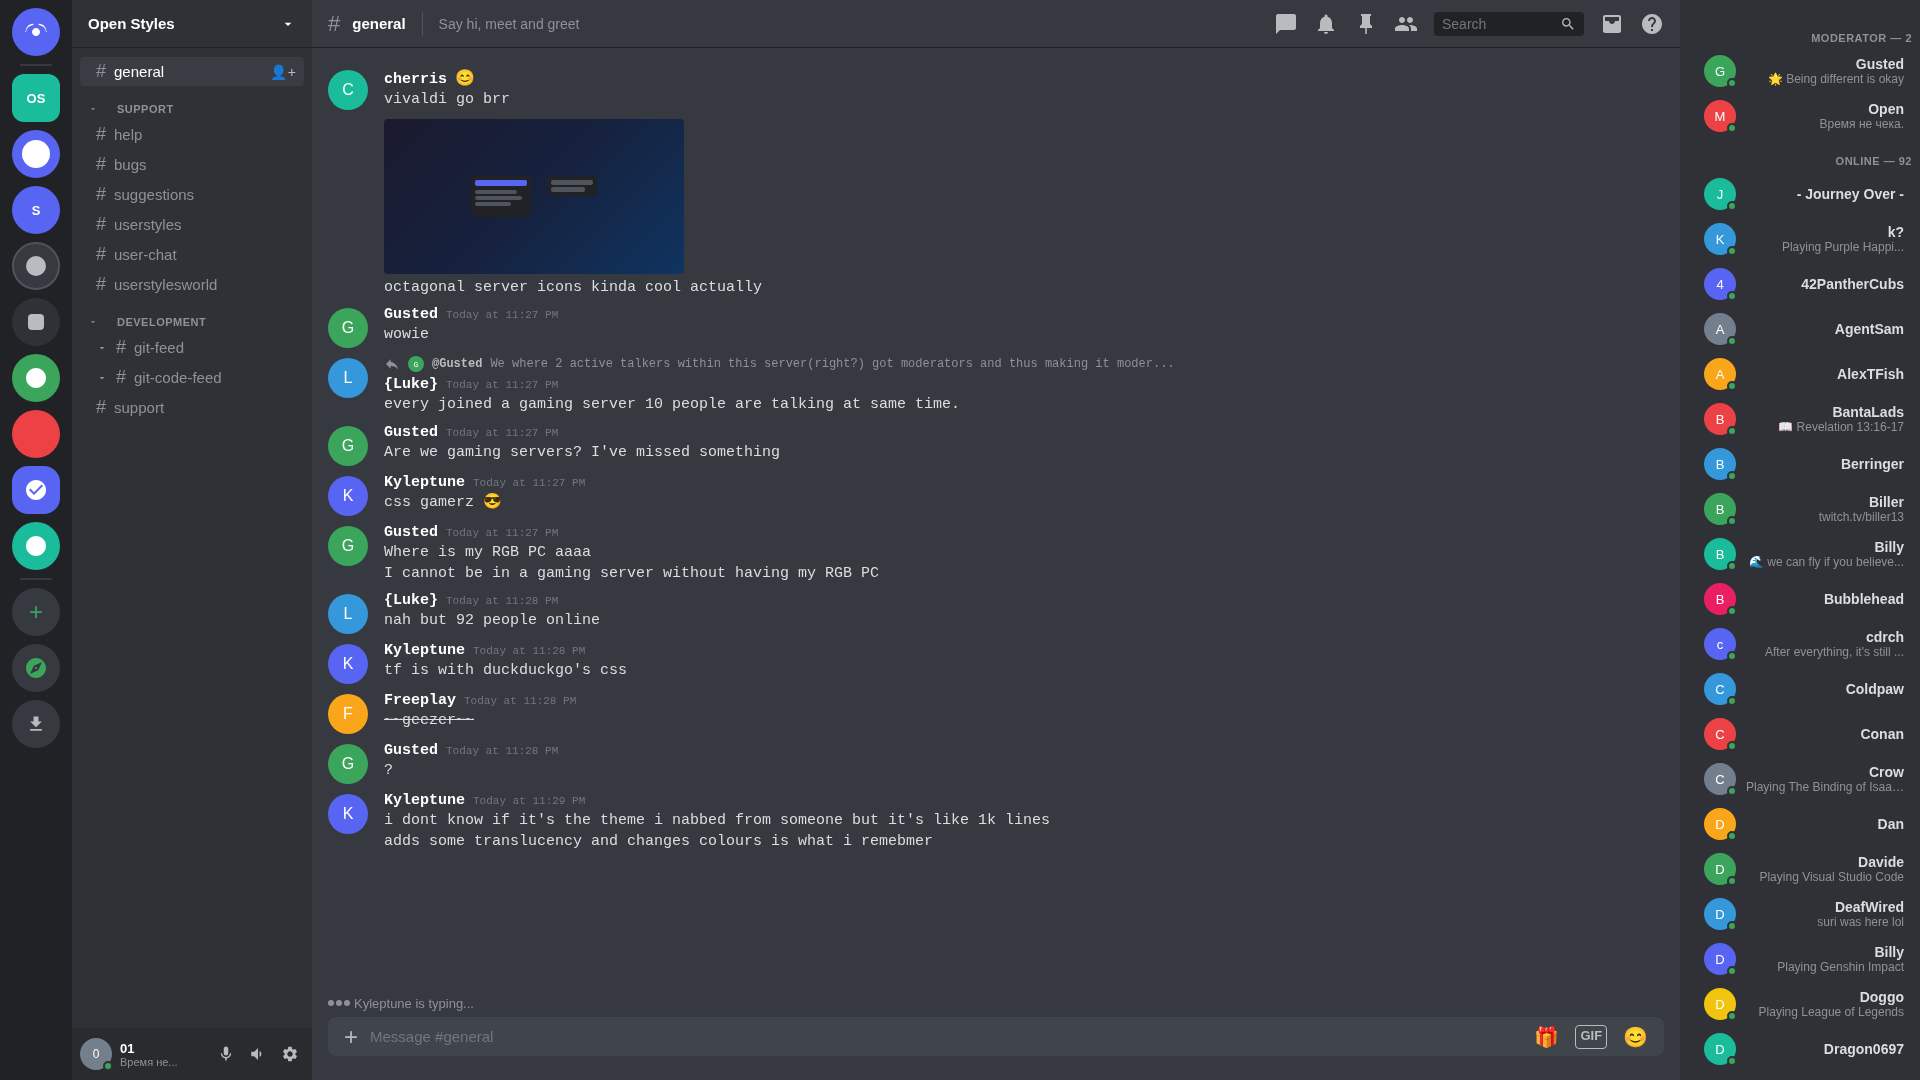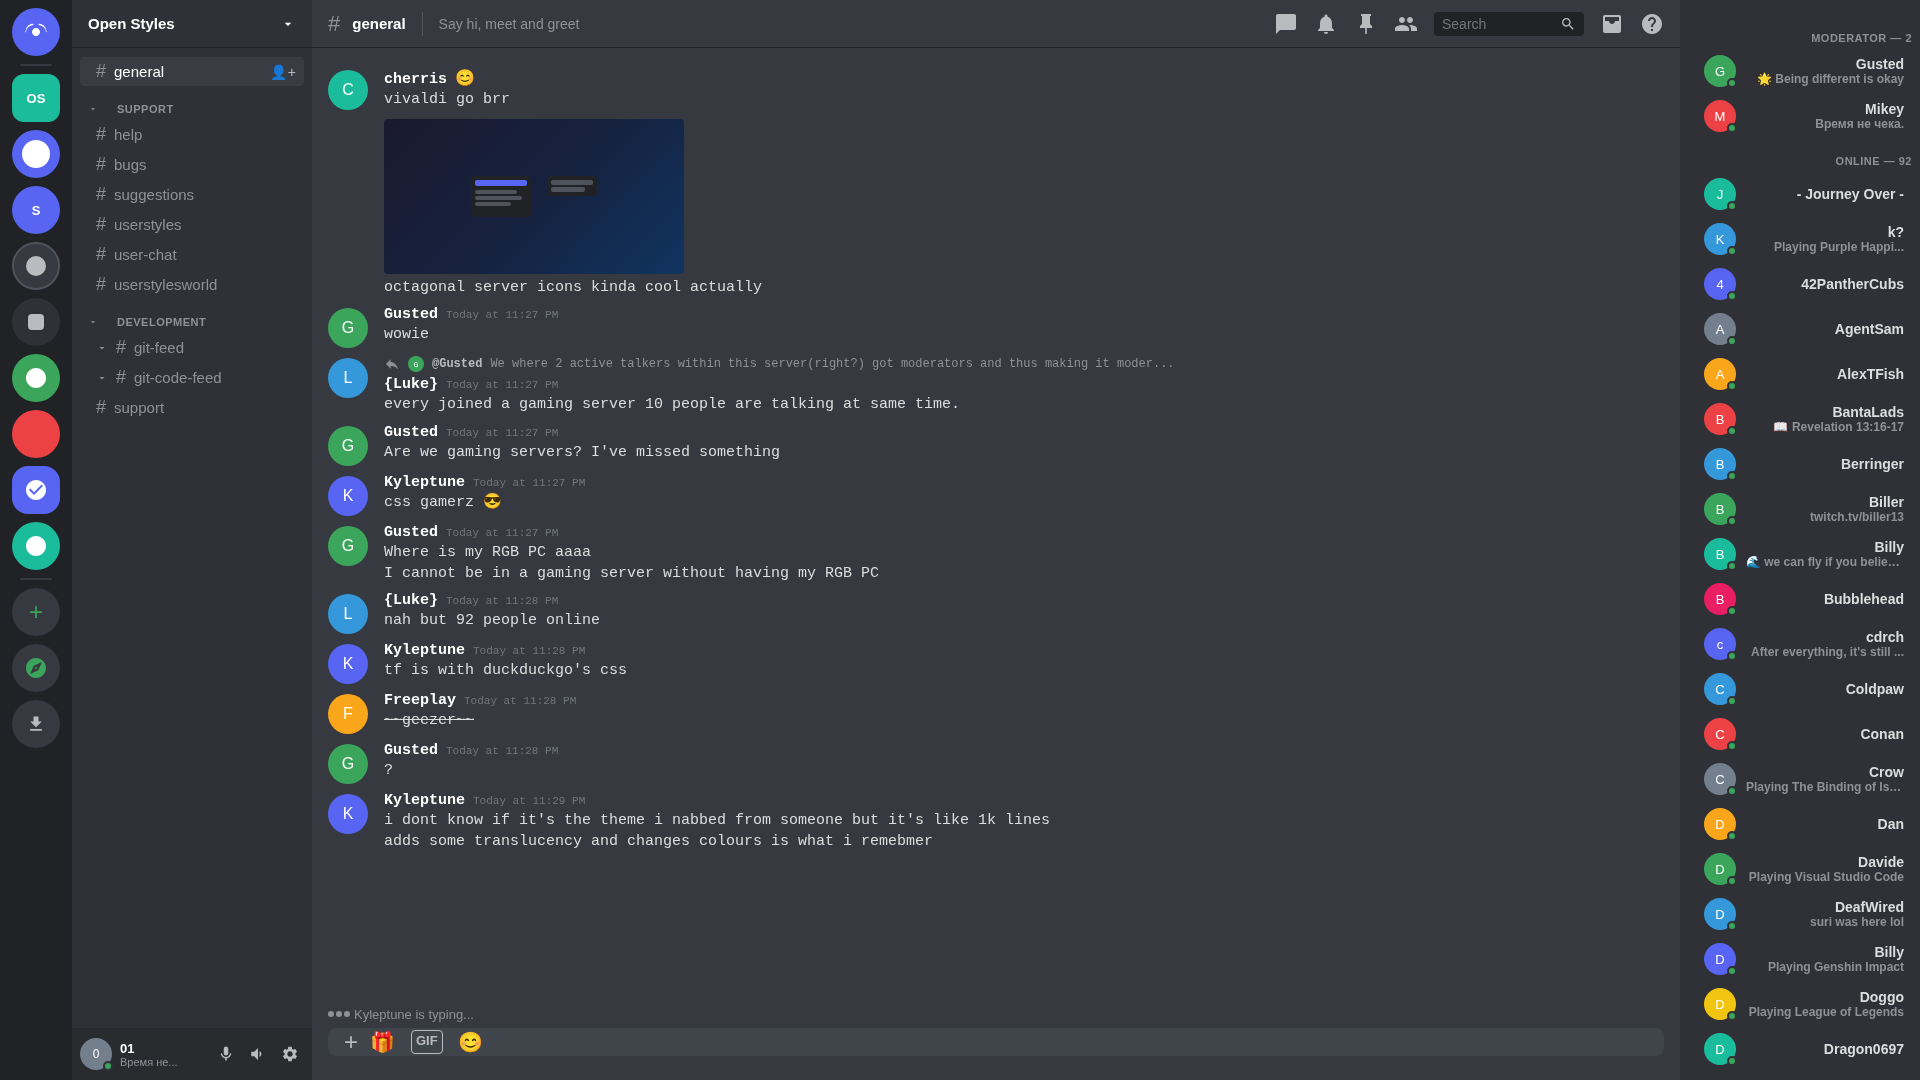--- a/index.html
+++ b/index.html
@@ -296,21 +296,21 @@
       display: flex;
       align-items: center;
       justify-content: center;
       font-size: 13px;
       color: #fff;
       flex-shrink: 0;
       position: relative;
     }
     .member-info { flex: 1; min-width: 0; }
     .member-name { font-size: 14px; font-weight: 600; color: #dcddde; }
-    .member-status { font-size: 12px; color: #8e9297; white-space: nowrap; overflow: hidden; text-overflow: ellipsis; font-weight: bold; }
+    .member-status { font-size: 12px; color: #8e9297; white-space: nowrap; overflow: hidden; text-overflow: ellipsis; }
     .status-dot {
       width: 10px;
       height: 10px;
       border-radius: 50%;
       position: absolute;
       bottom: -1px;
       right: -1px;
       border: 2px solid #2f3136;
     }
     .status-online { background: #3ba55c; }
@@ -694,20 +694,21 @@
       <div class="typing-dot"></div>
       <div class="typing-dot"></div>
       <div class="typing-dot"></div>
     </div>
     <span>Kyleptune is typing...</span>
   </div>
 
   <div class="message-input-area">
     <div class="message-input-box">
       <span class="input-add-btn">+</span>
+      <input type="text" class="message-input" placeholder="Message #general" style="">
       <div class="input-right-icons">
         <span class="input-icon">🎁</span>
         <span class="input-icon" style="font-size:13px;font-weight:700;border:1px solid #b9bbbe;border-radius:4px;padding:2px 4px;">GIF</span>
         <span class="input-icon">😊</span>
       </div>
     </div>
   </div>
 </div>
 
 <div class="members-sidebar">
@@ -725,21 +726,21 @@
       <div class="member-name">Gusted</div>
       <div class="member-status">🌟 Being different is okay</div>
     </div>
   </div>
   <div class="member-item">
     <div class="member-avatar av-red">
       M
       <div class="status-dot status-online"></div>
     </div>
     <div class="member-info">
-      <div class="member-name">Mikey</div>
+      <div class="member-name">Open</div>
       <div class="member-status">Время не чека.</div>
     </div>
   </div>
 
   <div class="members-category">
     ONLINE — <span>92</span>
   </div>
 
   <div class="member-item">
     <div class="member-avatar av-teal">

